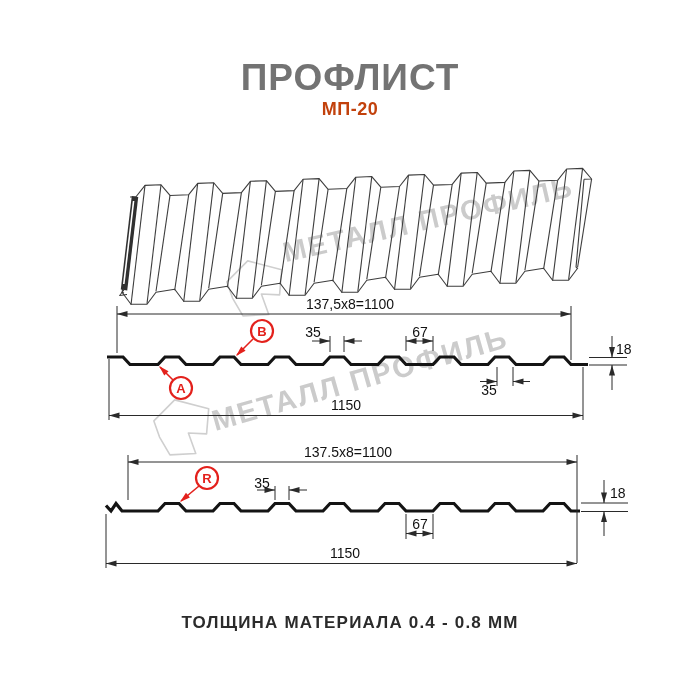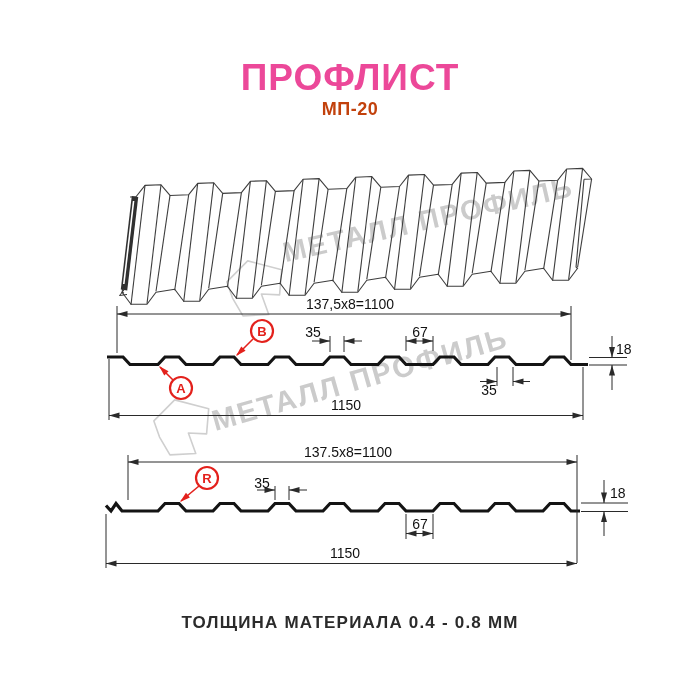--- a/index.html
+++ b/index.html
@@ -1,19 +1,19 @@
 <!DOCTYPE html>
 <html><head>
 <meta charset="utf-8">
 <style>
   html,body{margin:0;padding:0;background:#fff;}
   #canvas{position:relative;width:700px;height:700px;background:#ffffff;overflow:hidden;
           font-family:"Liberation Sans",sans-serif;}
   .title{position:absolute;left:0;top:57px;width:700px;text-align:center;
-         font-size:37px;font-weight:800;letter-spacing:1px;color:#ec4899;}
+         font-size:37px;font-weight:800;letter-spacing:1px;color:#737373;}
   .subtitle{position:absolute;left:0;top:99px;width:700px;text-align:center;
          font-size:18px;font-weight:700;letter-spacing:0.5px;color:#c2410c;}
   .footer{position:absolute;left:0;top:613px;width:700px;text-align:center;
          font-size:17px;font-weight:700;letter-spacing:1.2px;color:#2b2b2b;}
   .wm{position:absolute;font-weight:700;color:#cbcbcb;white-space:nowrap;
       transform-origin:0 0;letter-spacing:2px;z-index:1;}
   #wm1{left:280px;top:238px;font-size:28px;transform:rotate(-13deg);}
   #wm2{left:208px;top:406px;font-size:29px;transform:rotate(-16deg);}
   svg{position:absolute;left:0;top:0;z-index:2;}
   .prof{fill:none;stroke:#141414;stroke-width:3.2;stroke-linejoin:miter;}

